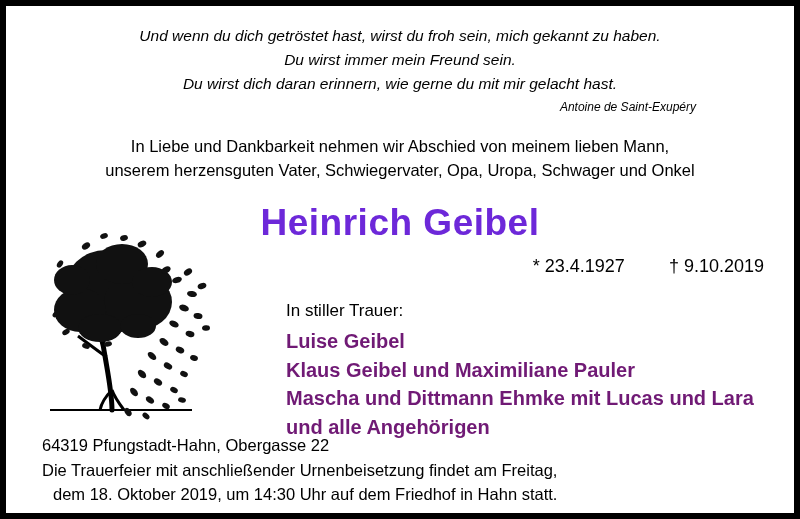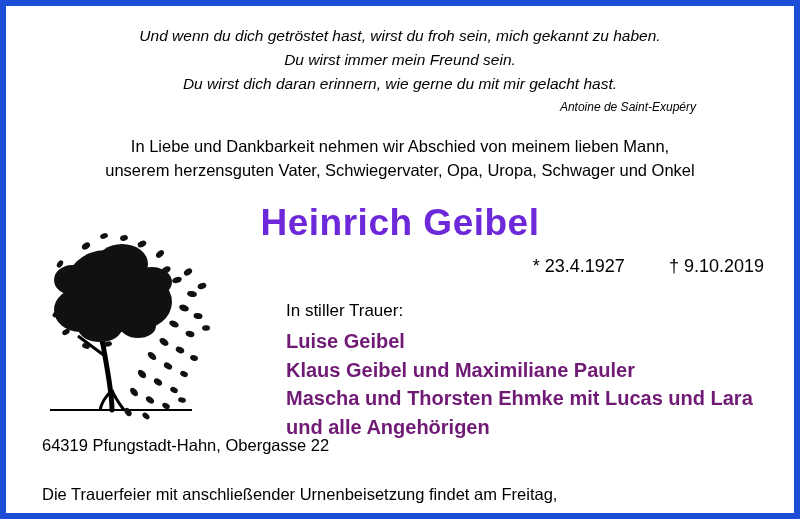--- a/index.html
+++ b/index.html
@@ -9,21 +9,21 @@
   }
   body {
     font-family: "Liberation Sans", sans-serif;
   }
   .obituary {
     position: relative;
     width: 800px;
     height: 519px;
     box-sizing: border-box;
     background: #ffffff;
-    border: 6px solid #1d4ed8;
+    border: 6px solid #000000;
     overflow: hidden;
   }
   .inner {
     position: relative;
     width: 100%;
     height: 100%;
     box-sizing: border-box;
     padding: 18px 30px 10px 30px;
   }
 
@@ -149,21 +149,21 @@
       <span>* 23.4.1927</span>
       <span class="sep"></span>
       <span>† 9.10.2019</span>
     </div>
 
     <div class="mourn-wrap">
       <div class="mourn-title">In stiller Trauer:</div>
       <div class="mourn-list">
         <span class="mourn-item">Luise Geibel</span>
         <span class="mourn-item">Klaus Geibel und Maximiliane Pauler</span>
-        <span class="mourn-item">Mascha und Thorsten Ehmke mit Lucas und Lara</span>
+        <span class="mourn-item">Mascha und Dittmann Ehmke mit Lucas und Lara</span>
         <span class="mourn-item">und alle Angehörigen</span>
       </div>
     </div>
 
     <div class="tree">
       <svg viewBox="0 0 215 205" width="215" height="205" aria-hidden="true">
 
         <line x1="8" y1="186" x2="150" y2="186" stroke="#000" stroke-width="2"></line>
 
         <path d="M70 186 C70 170 66 150 63 132 C61 118 58 108 54 100" stroke="#000" stroke-width="5" fill="none" stroke-linecap="round"></path>
@@ -224,16 +224,17 @@
           <ellipse cx="44" cy="22" rx="4.5" ry="3" transform="rotate(-35 44 22)"></ellipse>
           <ellipse cx="62" cy="12" rx="4" ry="2.6" transform="rotate(-20 62 12)"></ellipse>
         </g>
       </svg>
     </div>
 
     <div class="address">64319 Pfungstadt-Hahn, Obergasse 22</div>
 
     <div class="service">
       <span class="service-line">Die Trauerfeier mit anschließender Urnenbeisetzung findet am Freitag,</span>
+      <span class="service-line">dem 18. Oktober 2019, um 14:30 Uhr auf dem Friedhof in Hahn statt.</span>
     </div>
 
   </div>
 </div>
 
 </body></html>

